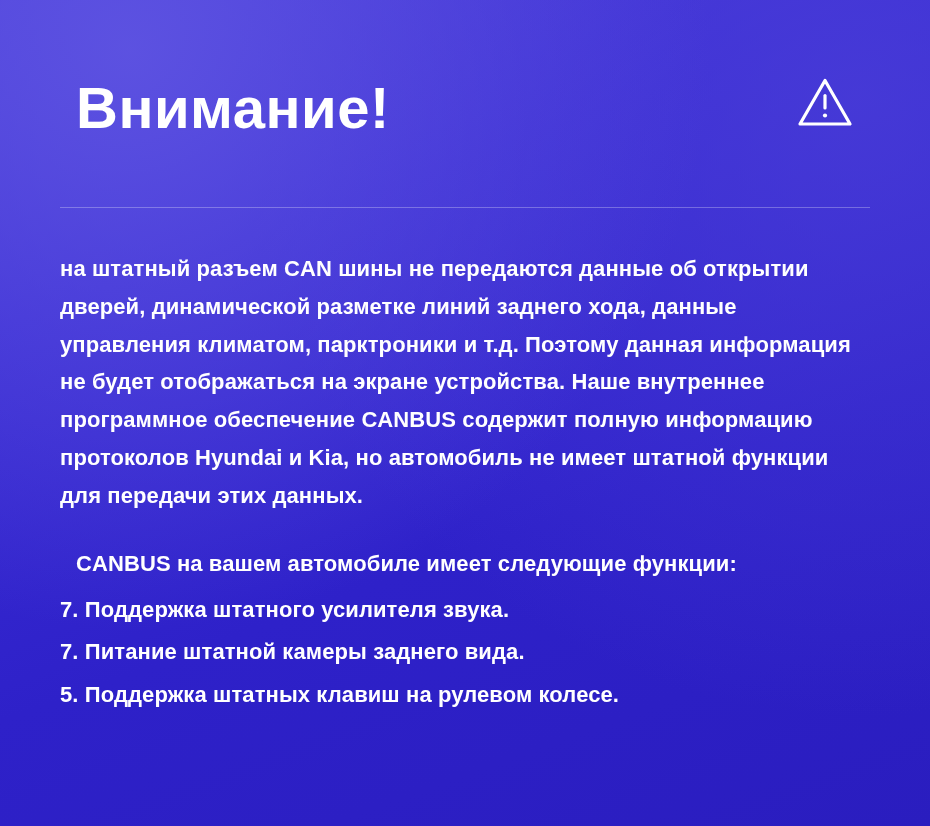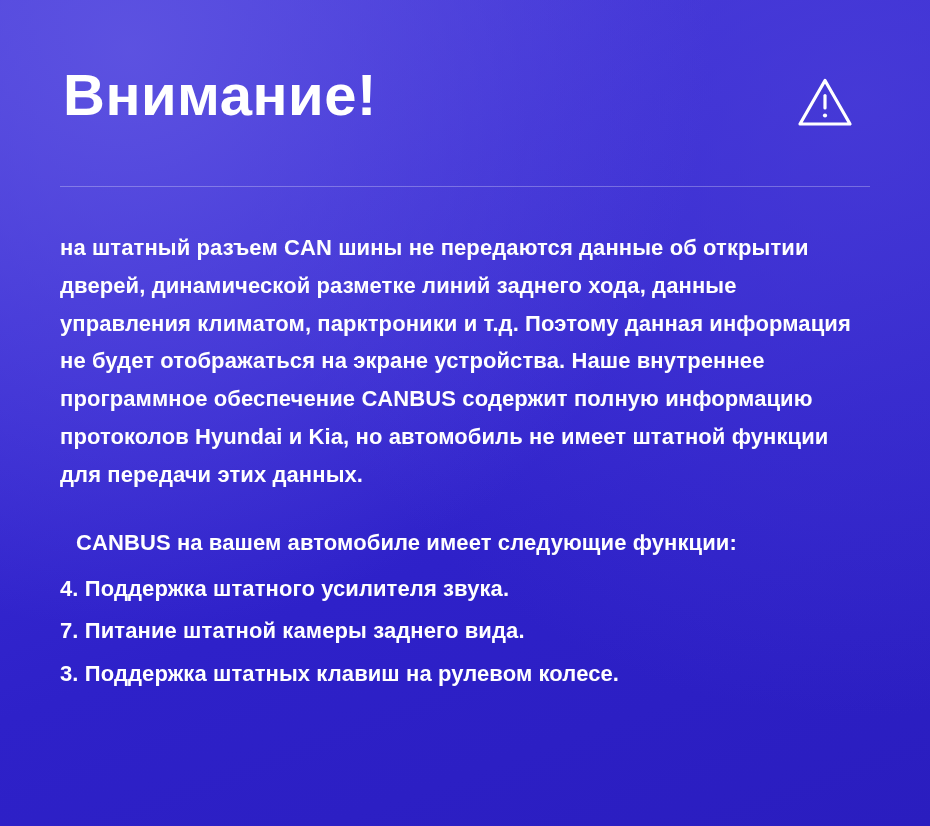--- a/index.html
+++ b/index.html
@@ -24,21 +24,21 @@
       linear-gradient(160deg, #4a3ddb 0%, #3a2cd4 28%, #2e21c9 62%, #2a1dbf 100%);
     padding: 62px 60px 0 60px;
   }
   .header {
     display: flex;
     align-items: flex-start;
     justify-content: space-between;
     padding: 0 2px 0 0;
   }
   .title {
-    margin: 3px;
+    margin: 16px;
     color: #ffffff;
     font-size: 58px;
     line-height: 1.05;
     font-weight: bold;
     letter-spacing: 0.5px;
   }
   .warn-icon {
     margin-top: 14px;
     margin-right: 14px;
     flex: 0 0 auto;
@@ -87,19 +87,19 @@
       </svg>
     </span>
   </div>
 
   <div class="divider"></div>
 
   <div class="body-text">
     <p class="para">на штатный разъем CAN шины не передаются данные об открытии дверей, динамической разметке линий заднего хода, данные управления климатом, парктроники и т.д. Поэтому данная информация не будет отображаться на экране устройства. Наше внутреннее программное обеспечение CANBUS содержит полную информацию протоколов Hyundai и Kia, но автомобиль не имеет штатной функции для передачи этих данных.</p>
     <p class="list-intro">CANBUS на вашем автомобиле имеет следующие функции:</p>
     <ul class="list">
-      <li>4. Поддержка штатного усилителя звука.</li>
+      <li>7. Поддержка штатного усилителя звука.</li>
       <li>7. Питание штатной камеры заднего вида.</li>
-      <li>3. Поддержка штатных клавиш на рулевом колесе.</li>
+      <li>5. Поддержка штатных клавиш на рулевом колесе.</li>
     </ul>
   </div>
 
 </div>
 
 </body></html>

